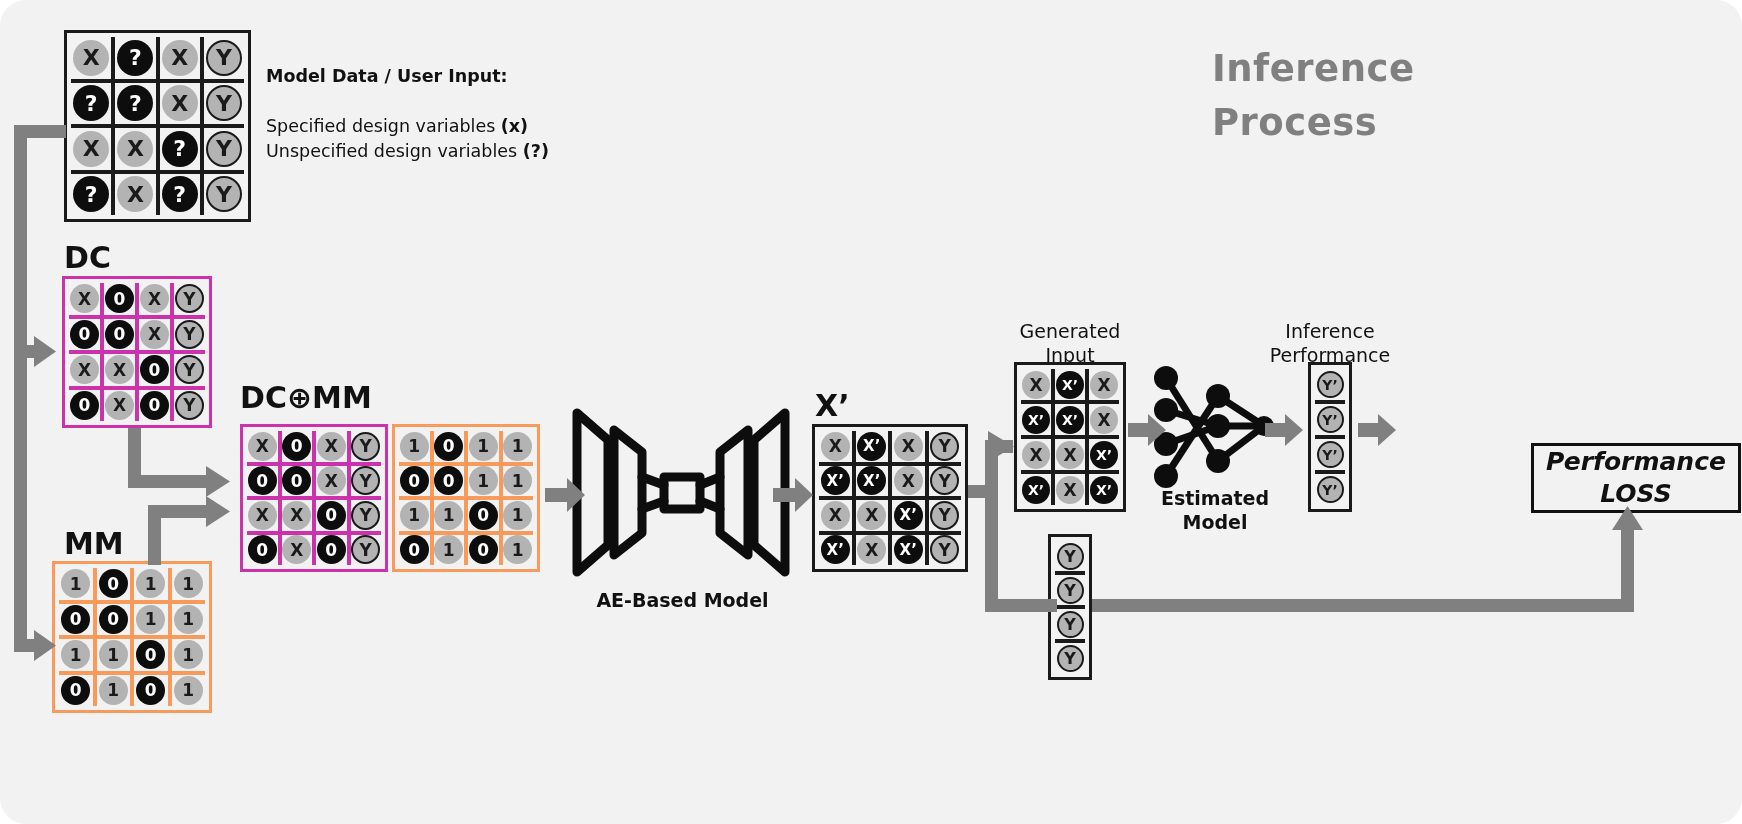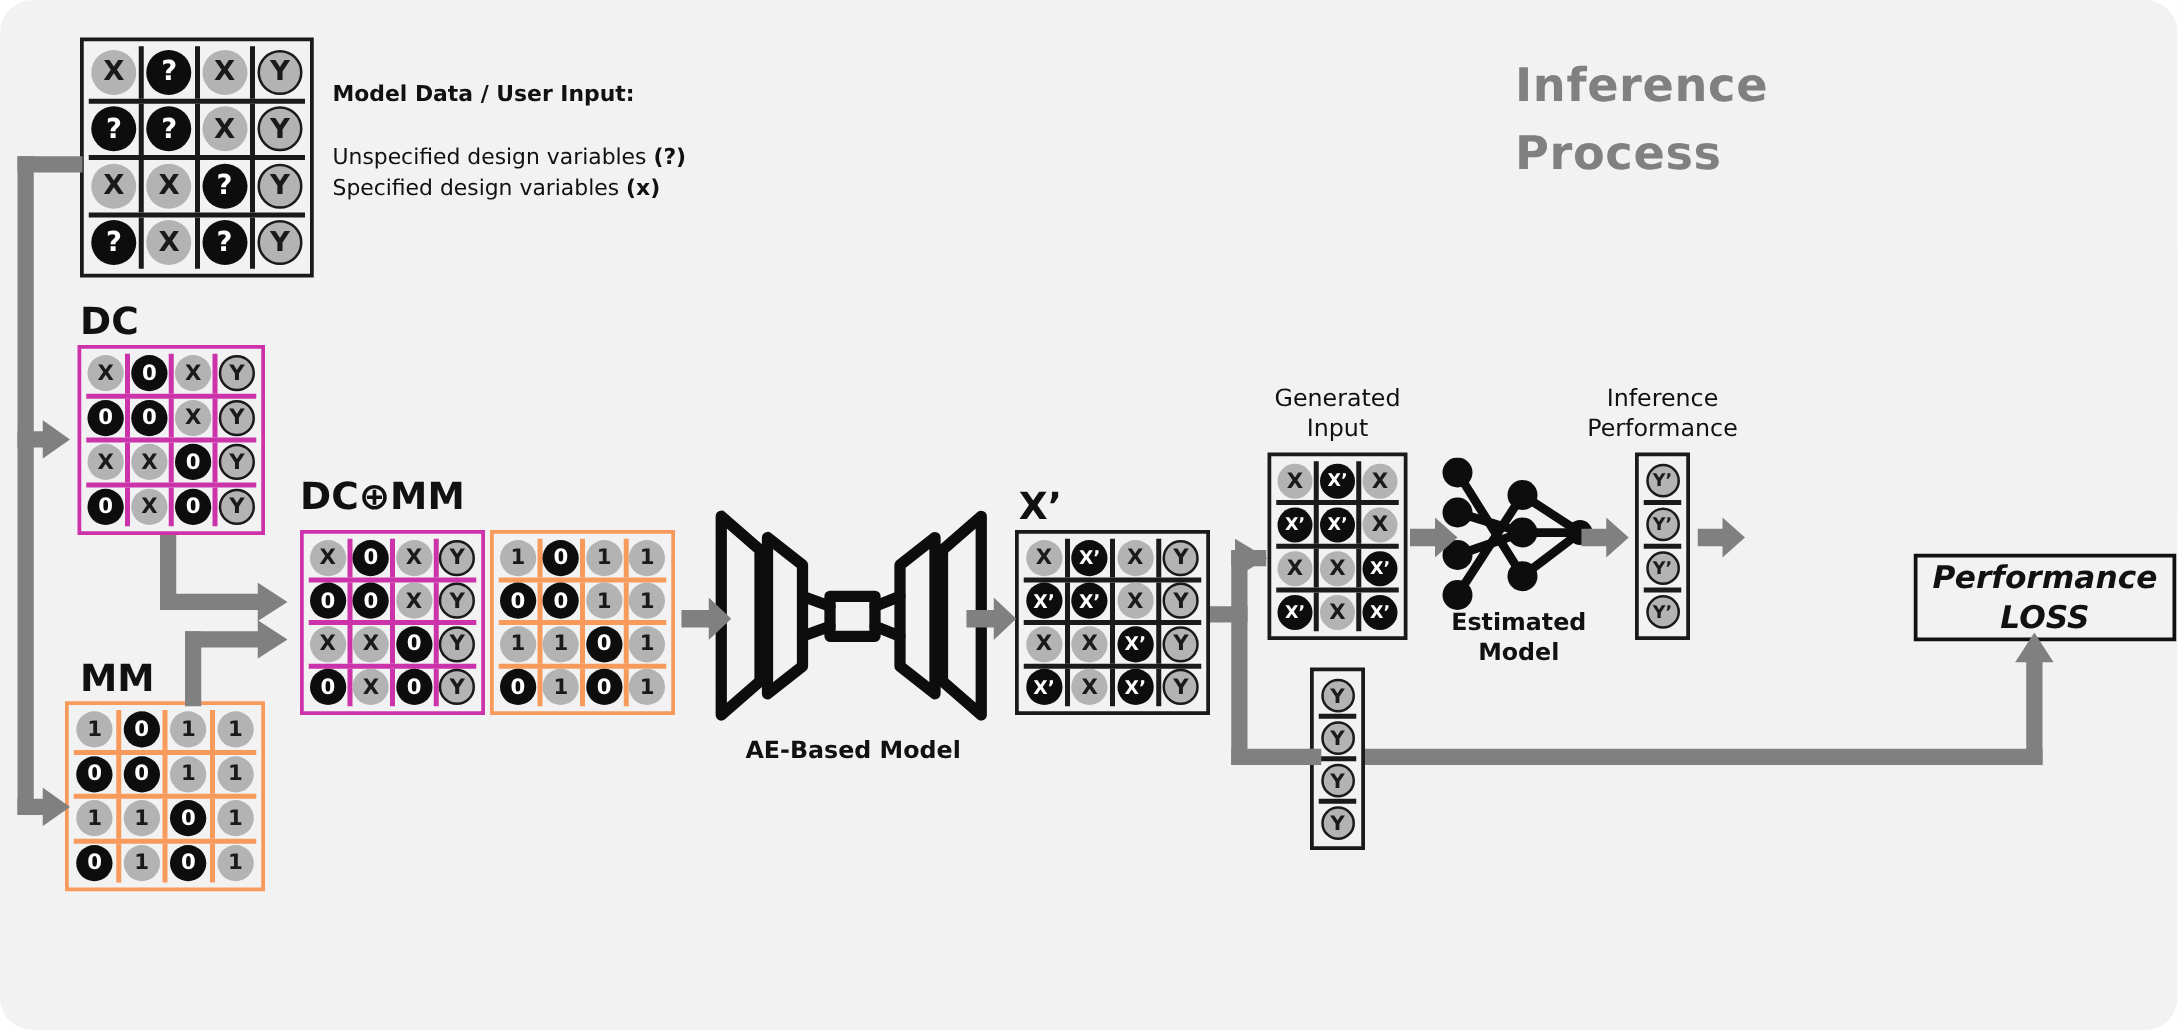--- a/index.html
+++ b/index.html
@@ -4,21 +4,21 @@
 <style>
   html,body{margin:0;padding:0;background:#fff;}
   body{width:1742px;height:824px;font-family:"DejaVu Sans",sans-serif;}
   #canvas{position:relative;width:1742px;height:824px;background:#f2f2f2;border-radius:26px;overflow:hidden;}
   .abs{position:absolute;}
 
   
   .bigtitle{font-family:"DejaVu Sans",sans-serif;font-weight:bold;
             color:#808080;font-size:37px;line-height:54px;letter-spacing:.5px;}
   .caplab{font-family:"DejaVu Sans",sans-serif;font-weight:bold;font-size:30px;color:#111;}
-  .plainlab{font-family:"DejaVu Sans",sans-serif;font-size:19px;color:#111;text-align:center;line-height:24px;}
+  .plainlab{font-family:"DejaVu Sans",sans-serif;font-size:19px;color:#111;text-align:center;line-height:24px;margin-top:12px;}
   .boldlab{font-family:"DejaVu Sans",sans-serif;font-weight:bold;font-size:19px;color:#111;text-align:center;line-height:24px;}
 
   
   .info-h{font-weight:bold;font-size:17.5px;color:#111;}
   .info-l{font-size:17.5px;color:#111;line-height:25px;white-space:nowrap;}
   .info-l b{font-weight:bold;}
 
   
   .matrix{box-sizing:border-box;display:flex;flex-direction:column;background:#f2f2f2;}
   .mrow{display:flex;flex:1;}
@@ -104,24 +104,24 @@
         <div class="mcell" style="border-left: 4px solid rgb(26, 26, 26);">
           <div class="tok ycirc" style="width: 36px; height: 36px; font-size: 22px;">Y</div>
         </div>
       </div>
     </div>
 
   <div class="abs" style="left:266px;top:66px;width:420px;">
     <div class="info-h">Model Data / User Input:</div>
     <div style="height:28px;"></div>
     <div class="info-l">
+      <span>Specified design variables </span><b>(x)</b>
+    </div>
+    <div class="info-l">
       <span>Unspecified design variables </span><b>(?)</b>
-    </div>
-    <div class="info-l">
-      <span>Specified design variables </span><b>(x)</b>
     </div>
   </div>
 
   <div class="abs caplab" style="left:64px;top:240px;">DC</div>
   <div class="abs matrix" style="left: 62px; top: 276px; width: 150px; height: 152px; border: 3px solid rgb(204, 51, 170); padding: 4px;">
       <div class="mrow">
         <div class="mcell">
           <div class="tok gray" style="width: 29px; height: 29px; font-size: 17px;">X</div>
         </div>
         <div class="mcell" style="border-left: 4px solid rgb(204, 51, 170);">

